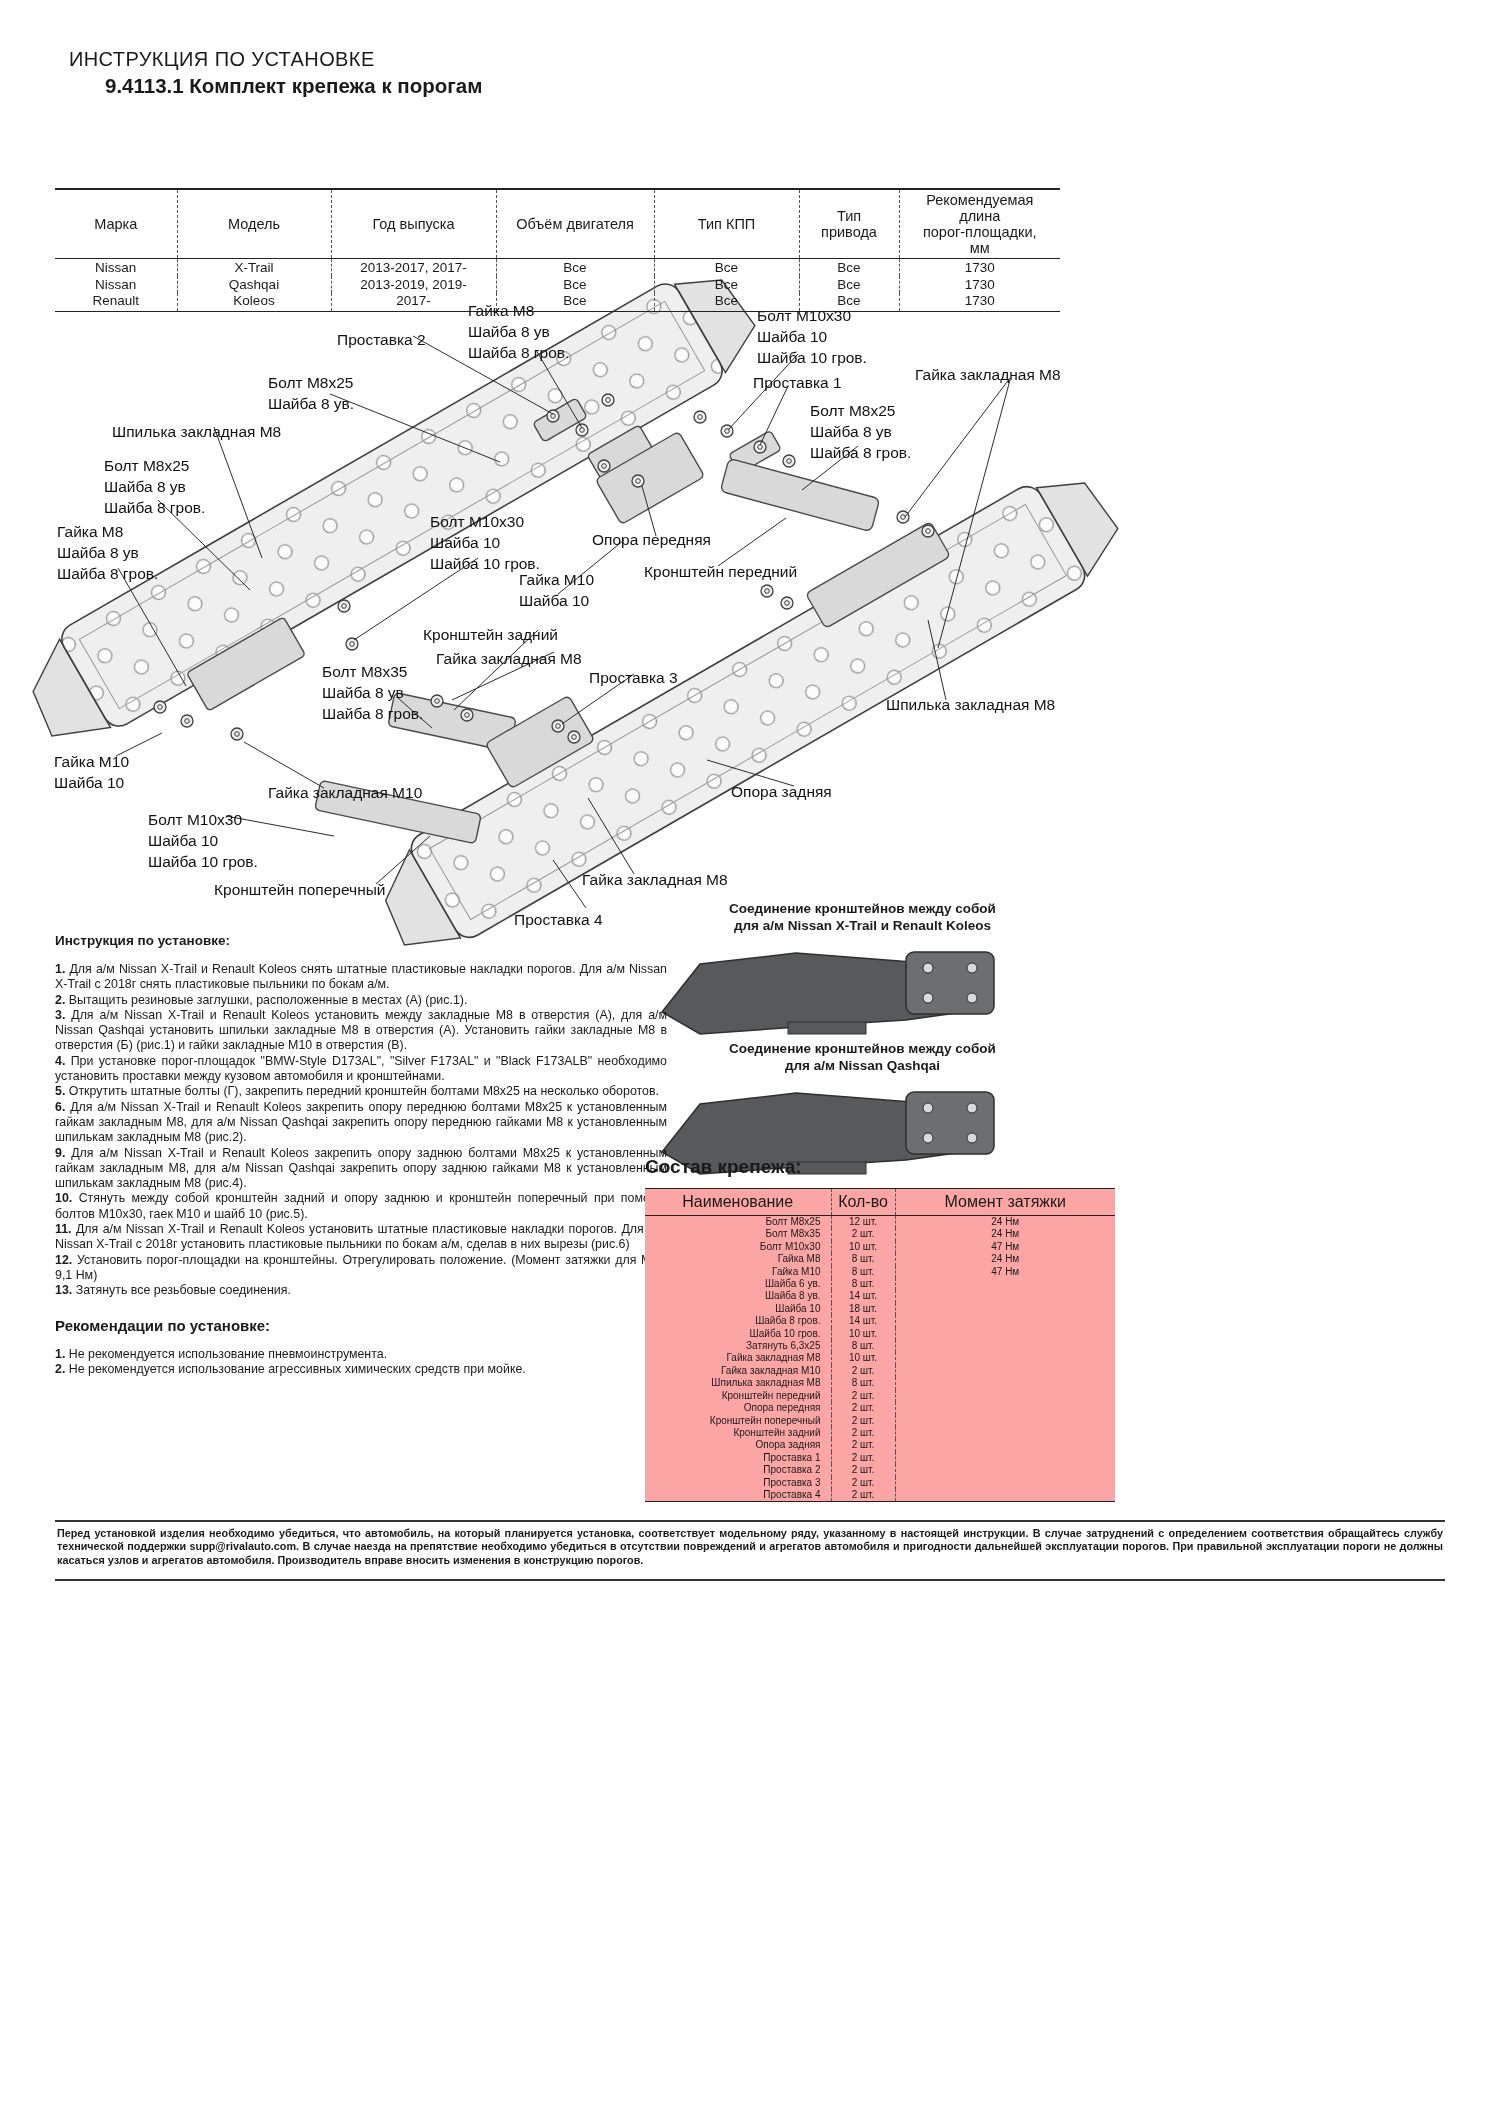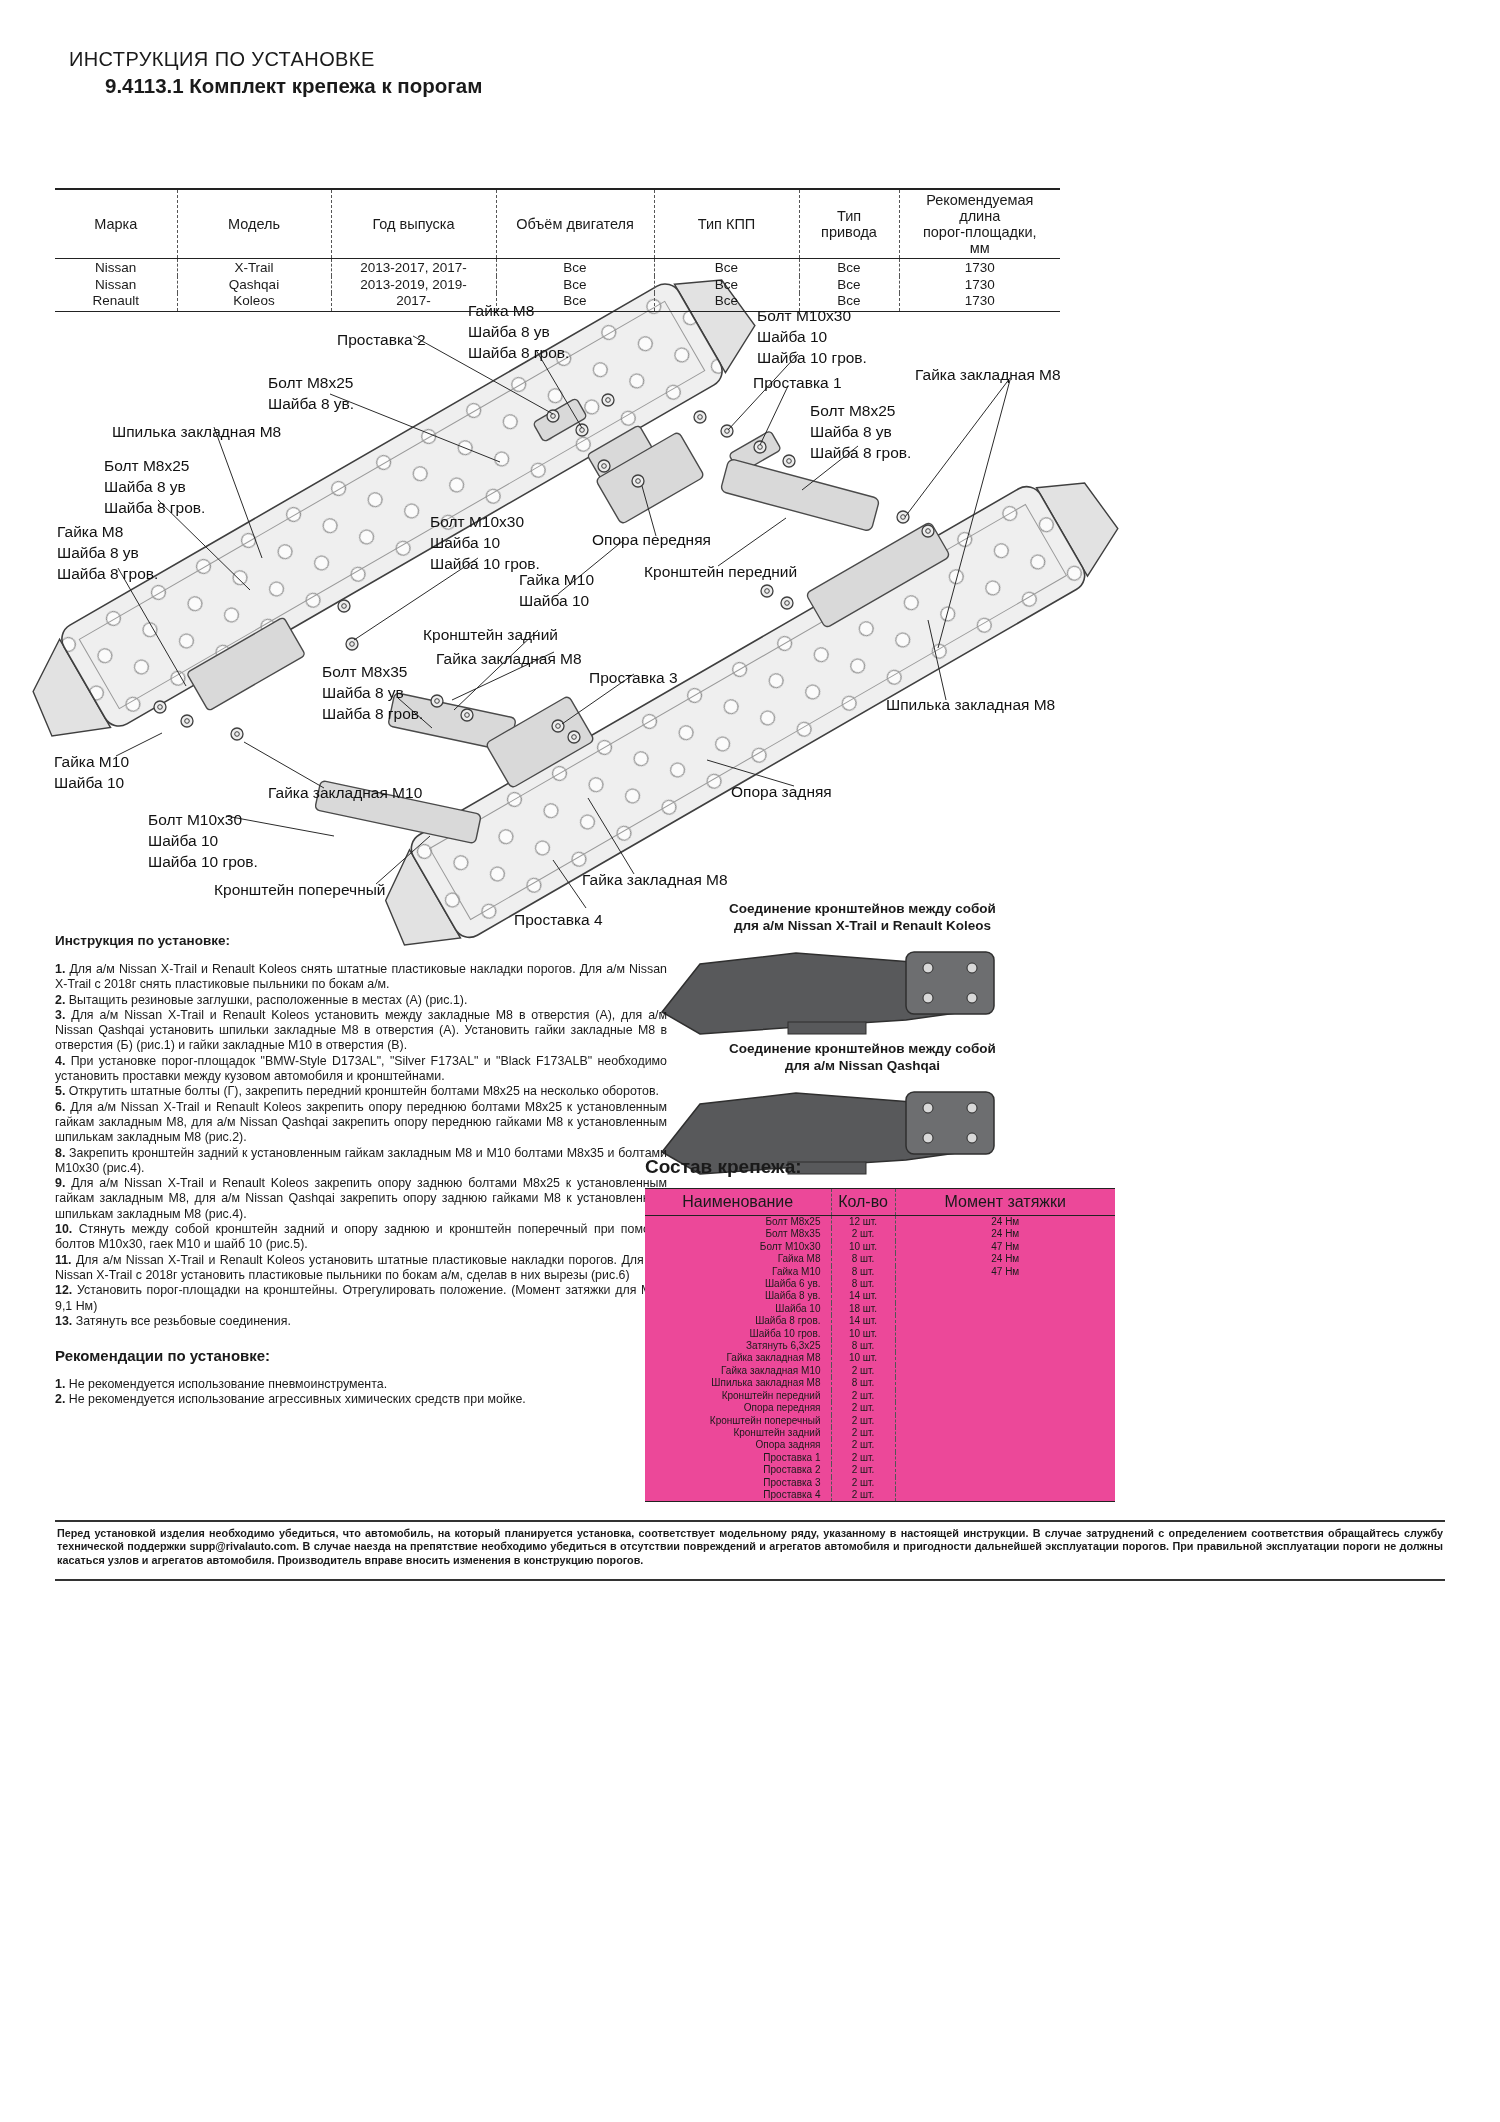--- a/index.html
+++ b/index.html
@@ -47,21 +47,21 @@
   .instructions { position:absolute; left:55px; top:933px; width:612px; z-index:2; }
   .instructions .instr-heading { font-size:13.5px; font-weight:bold; margin-bottom:14px; }
   .instructions p.instr-item { font-size:12.4px; line-height:15.3px; text-align:justify; }
   .instructions p.instr-item b.inum { font-weight:bold; }
   .instructions .rec-heading { font-size:15px; font-weight:bold; margin-top:18px; margin-bottom:13px; }
 
   
   .parts-heading { position:absolute; left:645px; top:1156px; font-size:19px; font-weight:bold; z-index:3; }
   table.parts {
     position:absolute; left:645px; top:1188px; width:470px;
-    border-collapse:collapse; z-index:3; table-layout:fixed; background:#ec4899;
+    border-collapse:collapse; z-index:3; table-layout:fixed; background:#fca5a5;
   }
   table.parts th {
     font-weight:normal; font-size:16px; text-align:center;
     border-top:1.5px solid #222; border-bottom:1.5px solid #222;
     height:27px; padding:2px 4px;
   }
   table.parts td { font-size:10px; line-height:12.4px; height:12.4px; padding:0 4px; }
   table.parts th + th, table.parts td + td { border-left:1px dashed #555; }
   table.parts td.pname { text-align:right; padding-right:10px; }
   table.parts td.pqty { text-align:center; }
@@ -321,21 +321,20 @@
 
       <p class="instr-item"><b class="inum">3.</b> <span>Для а/м Nissan X-Trail и Renault Koleos установить между закладные М8 в отверстия (А), для а/м Nissan Qashqai установить шпильки закладные М8 в отверстия (А). Установить гайки закладные М8 в отверстия (Б) (рис.1) и гайки закладные М10 в отверстия (В).</span></p>
 
       <p class="instr-item"><b class="inum">4.</b> <span>При установке порог-площадок "BMW-Style D173AL", "Silver F173AL" и "Black F173ALB" необходимо установить проставки между кузовом автомобиля и кронштейнами.</span></p>
 
       <p class="instr-item"><b class="inum">5.</b> <span>Открутить штатные болты (Г), закрепить передний кронштейн болтами М8х25 на несколько оборотов.</span></p>
 
       <p class="instr-item"><b class="inum">6.</b> <span>Для а/м Nissan X-Trail и Renault Koleos закрепить опору переднюю болтами М8х25 к установленным гайкам закладным М8, для а/м Nissan Qashqai закрепить опору переднюю гайками М8 к установленным шпилькам закладным М8 (рис.2).</span></p>
 
 
-      <p class="instr-item"><b class="inum">8.</b> <span>Закрепить кронштейн задний к установленным гайкам закладным М8 и М10 болтами М8х35 и болтами М10х30 (рис.4).</span></p>
 
       <p class="instr-item"><b class="inum">9.</b> <span>Для а/м Nissan X-Trail и Renault Koleos закрепить опору заднюю болтами М8х25 к установленным гайкам закладным М8, для а/м Nissan Qashqai закрепить опору заднюю гайками М8 к установленным шпилькам закладным М8 (рис.4).</span></p>
 
       <p class="instr-item"><b class="inum">10.</b> <span>Стянуть между собой кронштейн задний и опору заднюю и кронштейн поперечный при помощи болтов М10х30, гаек М10 и шайб 10 (рис.5).</span></p>
 
       <p class="instr-item"><b class="inum">11.</b> <span>Для а/м Nissan X-Trail и Renault Koleos установить штатные пластиковые накладки порогов. Для а/м Nissan X-Trail с 2018г установить пластиковые пыльники по бокам а/м, сделав в них вырезы (рис.6)</span></p>
 
       <p class="instr-item"><b class="inum">12.</b> <span>Установить порог-площадки на кронштейны. Отрегулировать положение. (Момент затяжки для М6 - 9,1 Нм)</span></p>
 
       <p class="instr-item"><b class="inum">13.</b> <span>Затянуть все резьбовые соединения.</span></p>

